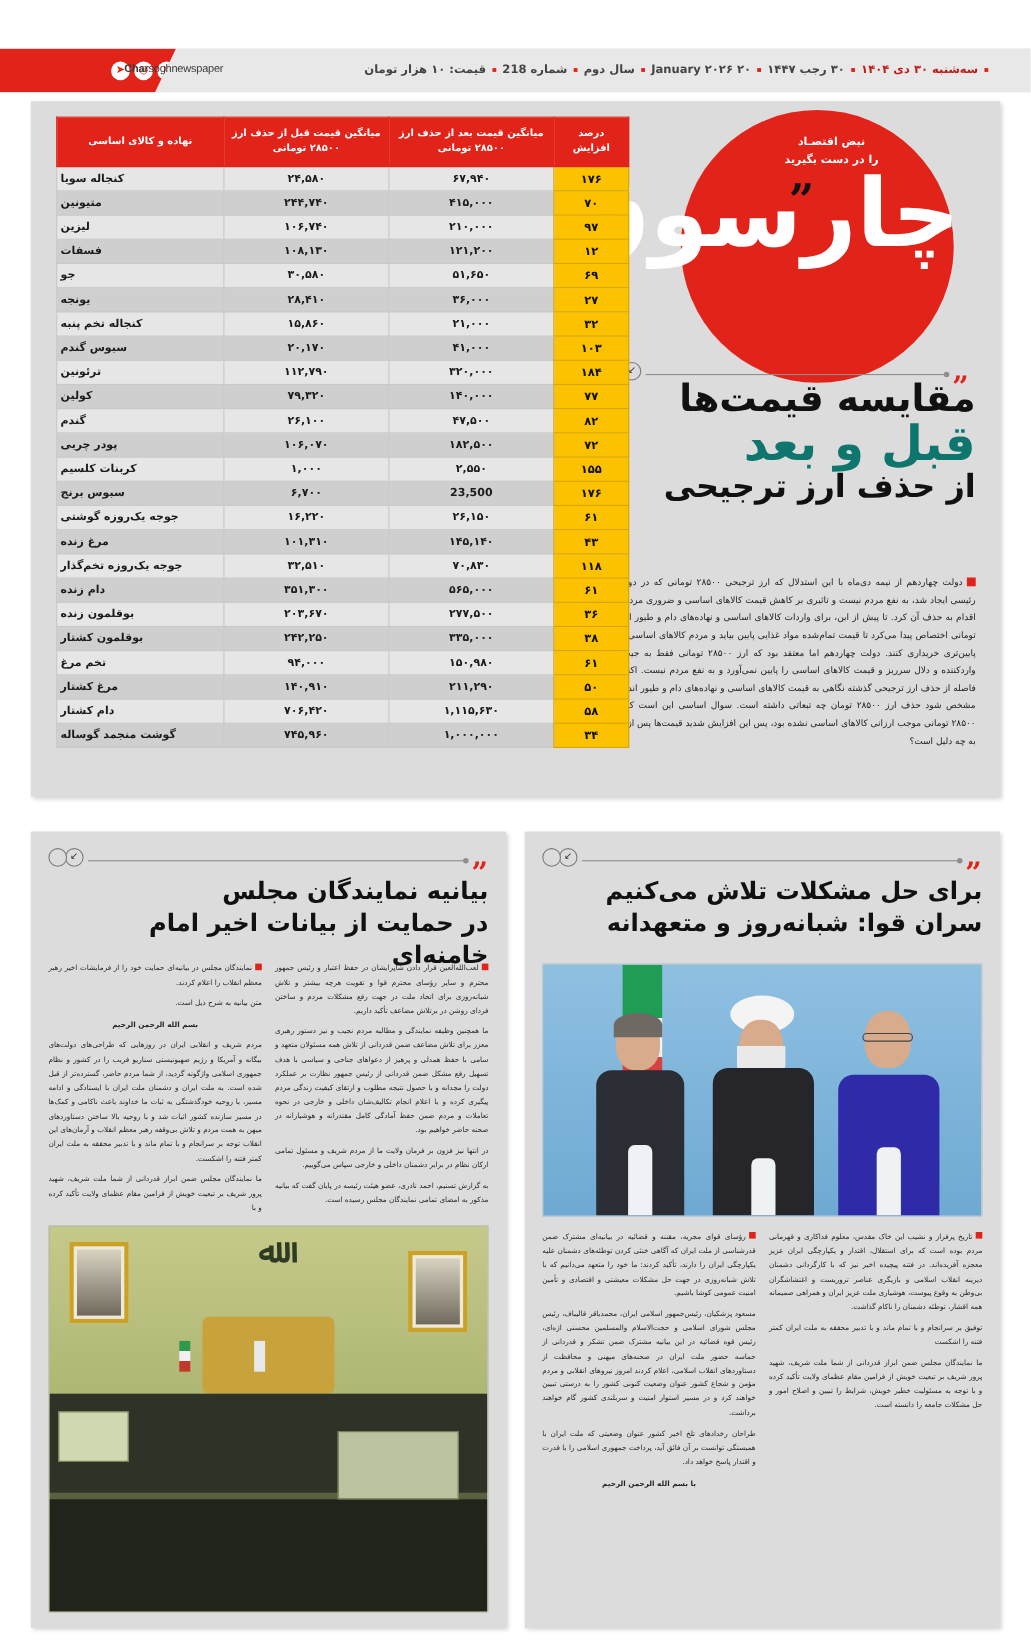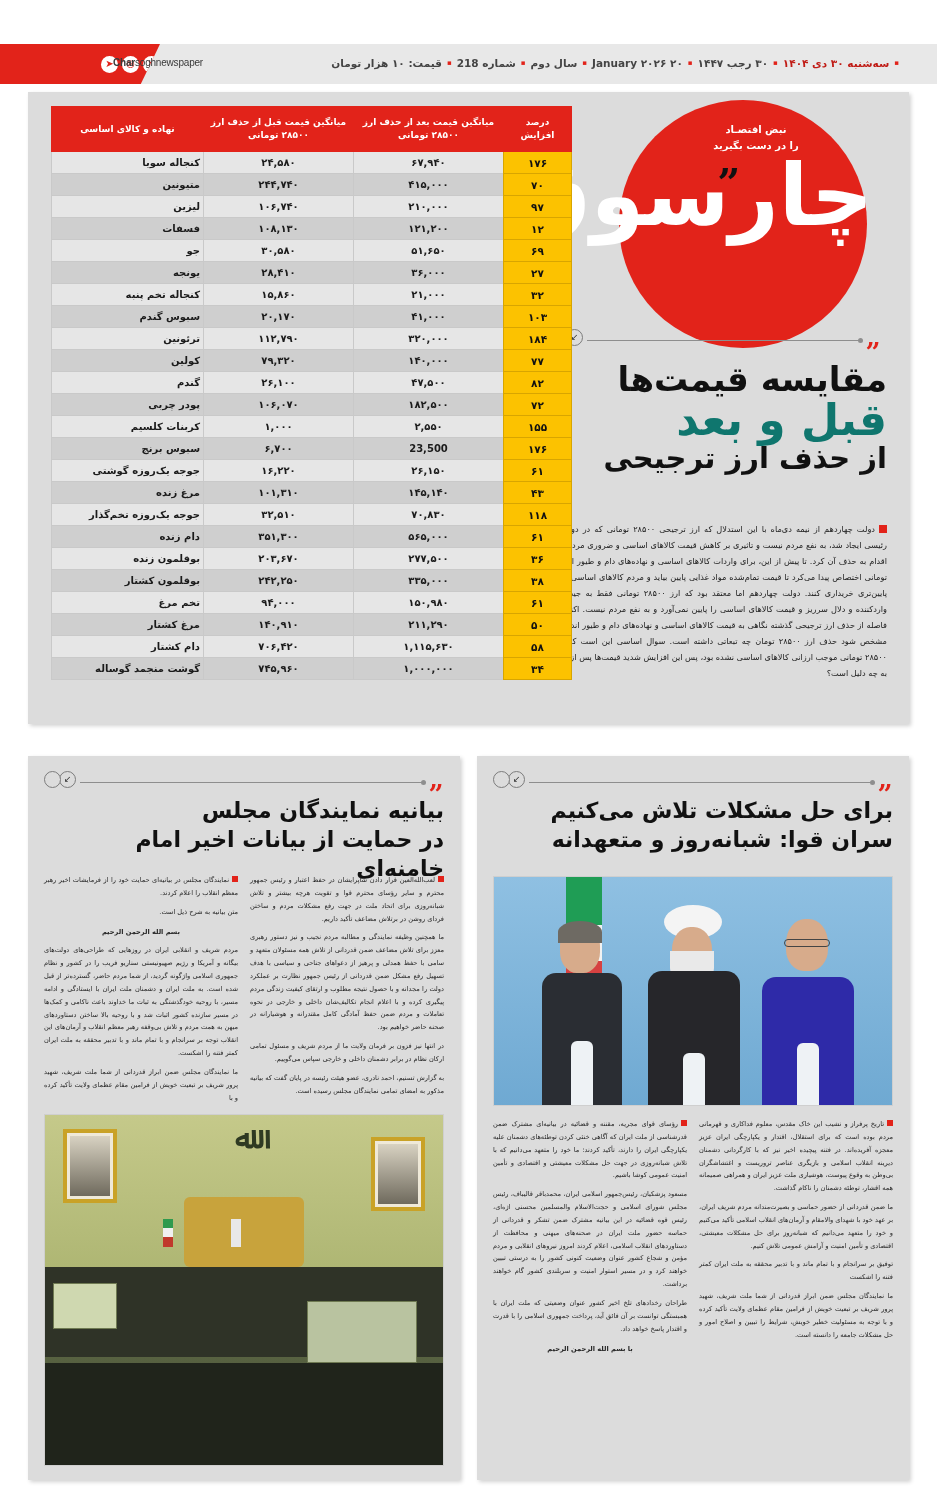--- a/index.html
+++ b/index.html
@@ -86,21 +86,21 @@
   .lead-line:before { content:""; position:absolute; right:-3px; top:-2px; width:5px; height:5px; border-radius:50%; background:#8e8e8e; }
   .pgdots { display: flex; flex-direction: row; }
   .pgdot {
     width: 17px; height: 17px; border-radius: 50%;
     border: 1px solid #7c7c7c; background: #dcdcdc;
     display: flex; align-items: center; justify-content: center;
     font-size: 9px; color: #333; margin-right: -2px;
   }
 
   
-  .hl-block { position: absolute; right: 22px; top: 268px; width: 346px; }
+  .hl-block { position: absolute; right: 22px; top: 252px; width: 346px; }
   .hl1 { font-size: 34px; font-weight: bold; color: #111; line-height: 1.12; letter-spacing: -1px; }
   .hl2 { font-size: 44px; font-weight: bold; color: #0f766e; line-height: 1.08; letter-spacing: -1.5px; margin-top: -2px; }
   .hl3 { font-size: 29px; font-weight: bold; color: #111; line-height: 1.15; letter-spacing: -1px; margin-top: -2px; }
 
   
   .lead-body {
     position: absolute; right: 22px; top: 430px; width: 348px;
     font-size: 8.2px; line-height: 1.95; color: #1c1c1c;
     text-align: justify;
   }
@@ -115,21 +115,21 @@
   table.price th {
     background: #e2231a; color: #fff; font-size: 9px; font-weight: bold;
     padding: 9px 4px; line-height: 1.45; border: 1px solid #e2231a;
     vertical-align: middle;
   }
   table.price td {
     font-size: 10px; color: #1b1b1b; text-align: center;
     padding: 4px 3px; border: 1px solid #c9c9c9; height: 22px;
     font-weight: bold;
   }
-  table.price td.name { text-align: right; font-size: 10px; }
+  table.price td.name { text-align: left; font-size: 10px; }
   table.price tr.odd td { background: #e6e6e6; }
   table.price tr.even td { background: #cfcfcf; }
   table.price td.pct {
     background: #fcc200 !important; color: #111; font-weight: bold; font-size: 10.5px;
     border-color: #d8a500;
   }
   .col-pct { width: 68px; }
   .col-after { width: 150px; }
   .col-before { width: 150px; }
   .col-name { width: 152px; }
@@ -458,21 +458,20 @@
         <div class="head" style="left:30px;top:10px;width:42px;height:52px;"></div>
         <div style="position:absolute;left:28px;top:30px;width:46px;height:8px;border:1.5px solid #444;border-radius:4px;"></div>
         <div class="body" style="left:6px;width:92px;height:128px;background:#2e2aa8;"></div>
         <div class="shirt" style="left:41px;height:62px;"></div>
       </div>
     </div>
 
     <div class="cols2 body-right">
       <div class="col" id="ar-colleft">
           <p><span class="redmark"></span>تاریخ پرفراز و نشیب این خاک مقدس، معلوم فداکاری و قهرمانی مردم بوده است که برای استقلال، اقتدار و یکپارچگی ایران عزیز معجزه آفریده‌اند. در فتنه پیچیده اخیر نیز که با کارگردانی دشمنان دیرینه انقلاب اسلامی و بازیگری عناصر تروریست و اغتشاشگران بی‌وطن به وقوع پیوست، هوشیاری ملت عزیز ایران و همراهی صمیمانه همه اقشار، توطئه دشمنان را ناکام گذاشت.</p>
-          <p>ما ضمن قدردانی از حضور حماسی و بصیرت‌مندانه مردم شریف ایران، بر عهد خود با شهدای والامقام و آرمان‌های انقلاب اسلامی تأکید می‌کنیم و خود را متعهد می‌دانیم که شبانه‌روز برای حل مشکلات معیشتی، اقتصادی و تأمین امنیت و آرامش عمومی تلاش کنیم.</p>
           <p>توفیق بر سرانجام و با تمام ماند و با تدبیر محققه به ملت ایران کمتر فتنه را اشکست</p>
           <p>ما نمایندگان مجلس ضمن ابراز قدردانی از شما ملت شریف، شهید پرور شریف بر تبعیت خویش از فرامین مقام عظمای ولایت تأکید کرده و با توجه به مسئولیت خطیر خویش، شرایط را تبیین و اصلاح امور و حل مشکلات جامعه را دانسته است.</p>
         </div>
       <div class="col" id="ar-colright">
           <p><span class="redmark"></span>رؤسای قوای مجریه، مقننه و قضائیه در بیانیه‌ای مشترک ضمن قدرشناسی از ملت ایران که آگاهی خنثی کردن توطئه‌های دشمنان علیه یکپارچگی ایران را دارند، تأکید کردند: ما خود را متعهد می‌دانیم که با تلاش شبانه‌روزی در جهت حل مشکلات معیشتی و اقتصادی و تأمین امنیت عمومی کوشا باشیم.</p>
           <p>مسعود پزشکیان، رئیس‌جمهور اسلامی ایران، محمدباقر قالیباف، رئیس مجلس شورای اسلامی و حجت‌الاسلام والمسلمین محسنی اژه‌ای، رئیس قوه قضائیه در این بیانیه مشترک ضمن تشکر و قدردانی از حماسه حضور ملت ایران در صحنه‌های میهنی و محافظت از دستاوردهای انقلاب اسلامی، اعلام کردند امروز نیروهای انقلابی و مردم مؤمن و شجاع کشور عنوان وضعیت کنونی کشور را به درستی تبیین خواهند کرد و در مسیر استوار امنیت و سربلندی کشور گام خواهند برداشت.</p>
           <p>طراحان رخدادهای تلخ اخیر کشور عنوان وضعیتی که ملت ایران با همبستگی توانست بر آن فائق آید، پرداخت جمهوری اسلامی را با قدرت و اقتدار پاسخ خواهد داد.</p>
           <p class="sig">با بسم الله الرحمن الرحیم</p>
         </div>
     </div>

